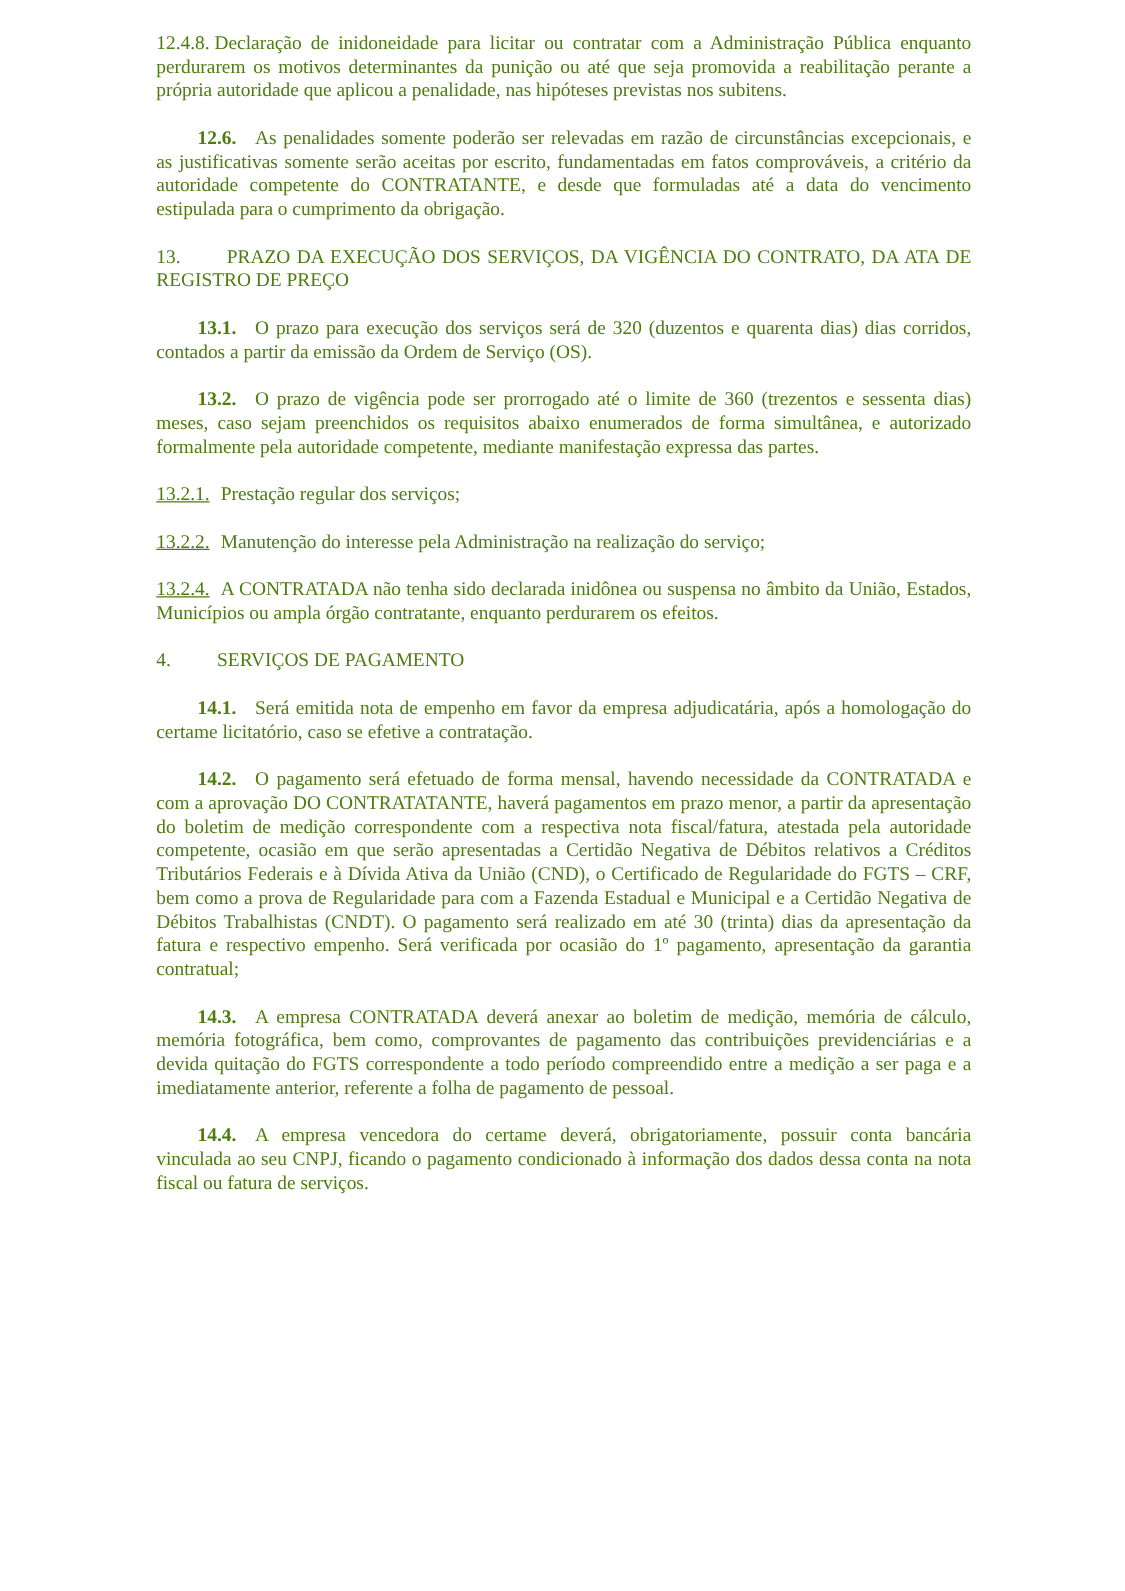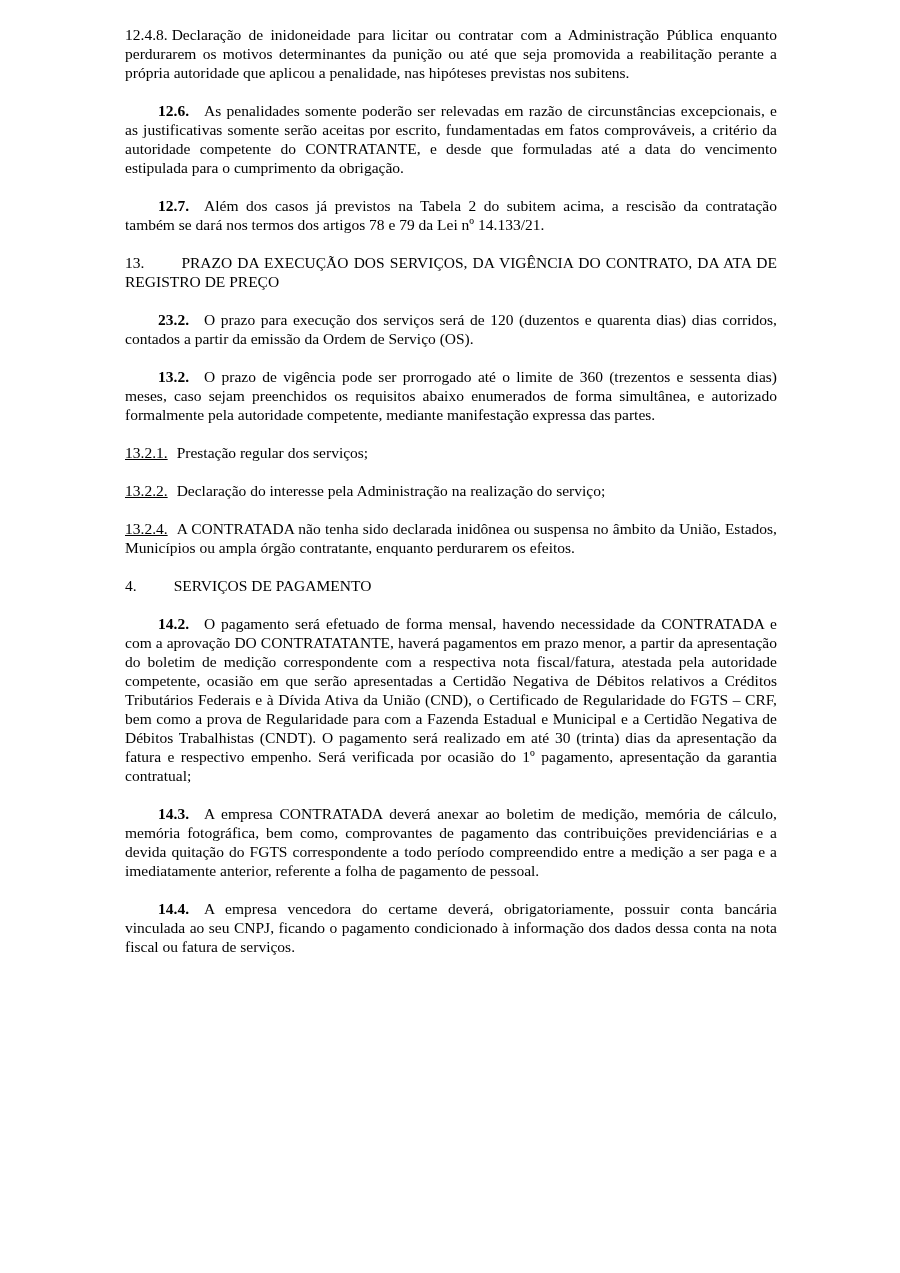--- a/index.html
+++ b/index.html
@@ -9,21 +9,21 @@
   }
   .page {
     width: 900px;
     height: 1273px;
     box-sizing: border-box;
     padding: 25px 123px 0 125px;
     background: #ffffff;
     font-family: "Liberation Serif", "DejaVu Serif", serif;
     font-size: 15.5px;
     line-height: 19px;
-    color: #000000;
+    color: #4d7c0f;
     overflow: hidden;
   }
   p.para {
     margin: 0 0 19px 0;
     text-align: justify;
   }
   .indent { text-indent: 33px; }
   .num-b { font-weight: bold; }
   .heading { font-weight: normal; }
   .gap-xs { padding-right: 4px; }
@@ -34,37 +34,37 @@
 </head>
 <body>
 
 <div class="page">
 
   <p class="para"><span class="gap-xs">12.4.8.</span><span>Declaração de inidoneidade para licitar ou contratar com a Administração Pública enquanto perdurarem os motivos determinantes da punição ou até que seja promovida a reabilitação perante a própria autoridade que aplicou a penalidade, nas hipóteses previstas nos subitens.</span></p>
 
 
   <p class="para indent"><span class="num-b gap-md">12.6.</span><span>As penalidades somente poderão ser relevadas em razão de circunstâncias excepcionais, e as justificativas somente serão aceitas por escrito, fundamentadas em fatos comprováveis, a critério da autoridade competente do CONTRATANTE, e desde que formuladas até a data do vencimento estipulada para o cumprimento da obrigação.</span></p>
 
-  <p class="para indent"><span class="num-b gap-md">12.7.</span><span>Além dos casos já previstos na Tabela 2 do subitem acima, a rescisão da contratação também se dará nos termos dos artigos 78 e 79 da Lei nº 14.133/21.</span></p>
 
   <p class="para heading"><span class="gap-lg">13.</span><span>PRAZO DA EXECUÇÃO DOS SERVIÇOS, DA VIGÊNCIA DO CONTRATO, DA ATA DE REGISTRO DE PREÇO</span></p>
 
-  <p class="para indent"><span class="num-b gap-md">23.2.</span><span>O prazo para execução dos serviços será de 120 (duzentos e quarenta dias) dias corridos, contados a partir da emissão da Ordem de Serviço (OS).</span></p>
+  <p class="para indent"><span class="num-b gap-md">13.1.</span><span>O prazo para execução dos serviços será de 320 (duzentos e quarenta dias) dias corridos, contados a partir da emissão da Ordem de Serviço (OS).</span></p>
 
   <p class="para indent"><span class="num-b gap-md">13.2.</span><span>O prazo de vigência pode ser prorrogado até o limite de 360 (trezentos e sessenta dias) meses, caso sejam preenchidos os requisitos abaixo enumerados de forma simultânea, e autorizado formalmente pela autoridade competente, mediante manifestação expressa das partes.</span></p>
 
   <p class="para"><span class="gap-sm">13.2.1.</span><span>Prestação regular dos serviços;</span></p>
 
-  <p class="para"><span class="gap-sm">13.2.2.</span><span>Declaração do interesse pela Administração na realização do serviço;</span></p>
+  <p class="para"><span class="gap-sm">13.2.2.</span><span>Manutenção do interesse pela Administração na realização do serviço;</span></p>
 
 
   <p class="para"><span class="gap-sm">13.2.4.</span><span>A CONTRATADA não tenha sido declarada inidônea ou suspensa no âmbito da União, Estados, Municípios ou ampla órgão contratante, enquanto perdurarem os efeitos.</span></p>
 
   <p class="para heading"><span class="gap-lg">4.</span><span>SERVIÇOS DE PAGAMENTO</span></p>
 
+  <p class="para indent"><span class="num-b gap-md">14.1.</span><span>Será emitida nota de empenho em favor da empresa adjudicatária, após a homologação do certame licitatório, caso se efetive a contratação.</span></p>
 
   <p class="para indent"><span class="num-b gap-md">14.2.</span><span>O pagamento será efetuado de forma mensal, havendo necessidade da CONTRATADA e com a aprovação DO CONTRATATANTE, haverá pagamentos em prazo menor, a partir da apresentação do boletim de medição correspondente com a respectiva nota fiscal/fatura, atestada pela autoridade competente, ocasião em que serão apresentadas a Certidão Negativa de Débitos relativos a Créditos Tributários Federais e à Dívida Ativa da União (CND), o Certificado de Regularidade do FGTS – CRF, bem como a prova de Regularidade para com a Fazenda Estadual e Municipal e a Certidão Negativa de Débitos Trabalhistas (CNDT). O pagamento será realizado em até 30 (trinta) dias da apresentação da fatura e respectivo empenho. Será verificada por ocasião do 1º pagamento, apresentação da garantia contratual;</span></p>
 
   <p class="para indent"><span class="num-b gap-md">14.3.</span><span>A empresa CONTRATADA deverá anexar ao boletim de medição, memória de cálculo, memória fotográfica, bem como, comprovantes de pagamento das contribuições previdenciárias e a devida quitação do FGTS correspondente a todo período compreendido entre a medição a ser paga e a imediatamente anterior, referente a folha de pagamento de pessoal.</span></p>
 
   <p class="para indent"><span class="num-b gap-md">14.4.</span><span>A empresa vencedora do certame deverá, obrigatoriamente, possuir conta bancária vinculada ao seu CNPJ, ficando o pagamento condicionado à informação dos dados dessa conta na nota fiscal ou fatura de serviços.</span></p>
 
 </div>
 
 </body></html>

